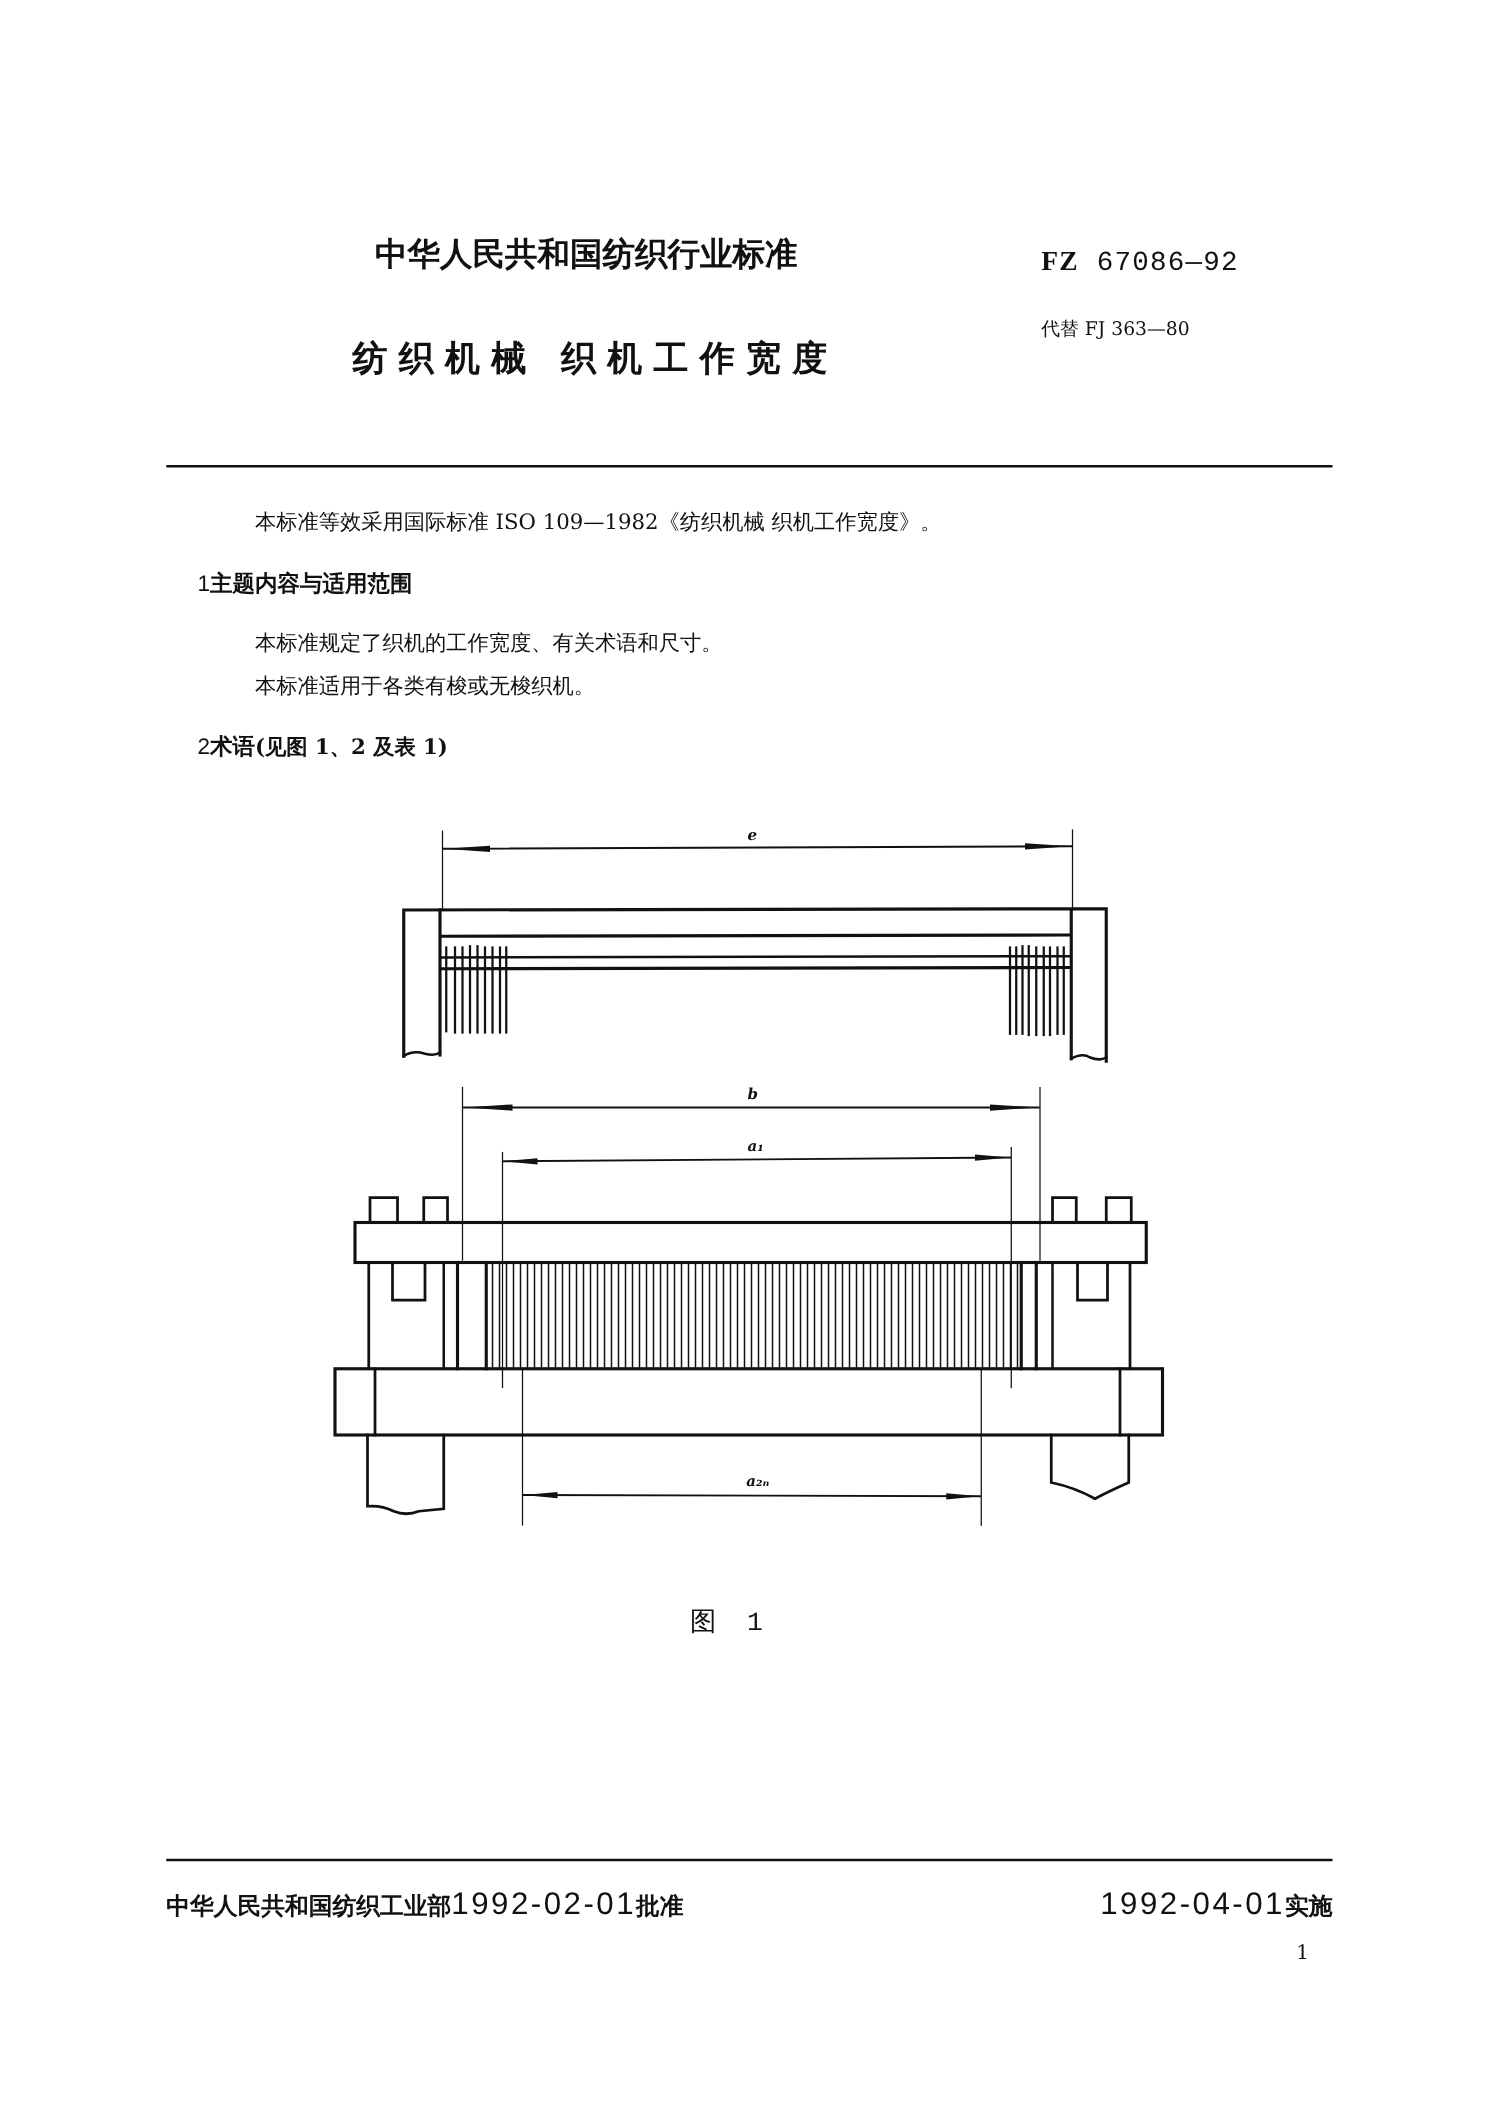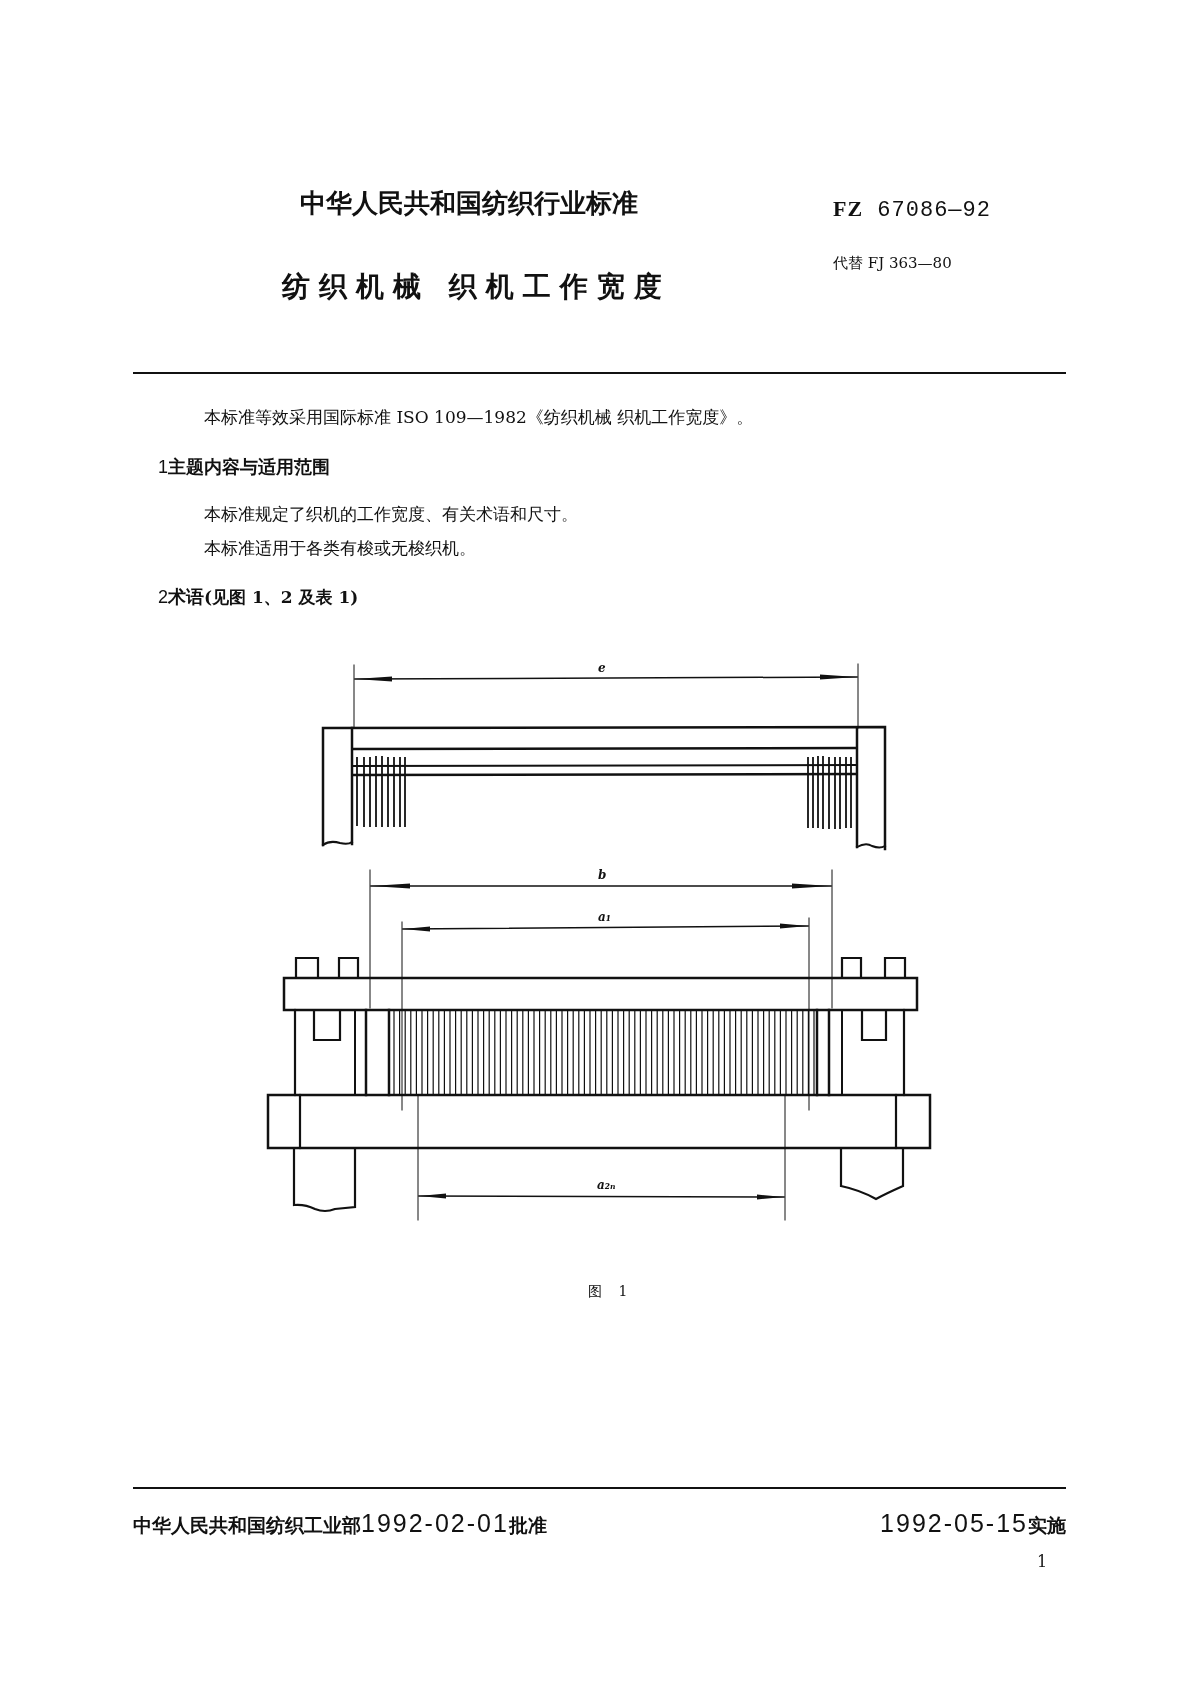--- a/index.html
+++ b/index.html
@@ -10,21 +10,21 @@
   .hdr-code { left: 833px; top: 196px; font-family: "Liberation Mono", monospace; font-size: 22px; letter-spacing: 1px; }
   .hdr-code b { font-family: "Liberation Serif", serif; font-weight: bold; }
   .hdr-title { left: 282px; top: 268px; font-family: "DejaVu Sans", sans-serif; font-weight: bold; font-size: 28px; letter-spacing: 9px; }
   .hdr-replace { left: 833px; top: 254px; font-size: 15px; }
   .rule { position: absolute; left: 133px; width: 933px; height: 2px; background: #111; }
   .p { font-size: 17px; margin-left: 24px; }
   .sec { font-size: 18px; }
   .sec .num { font-family: "Liberation Sans", sans-serif; display: inline-block; width: 32px; }
   .sec .t { font-family: "DejaVu Sans", sans-serif; font-weight: bold; }
   .sec .r { font-family: "DejaVu Serif", serif; font-weight: bold; font-size: 17px; }
-  .caption { left: 588px; top: 1283px; font-size: 14px; letter-spacing: 6px; }
+  .caption { left: 552px; top: 1283px; font-size: 21px; letter-spacing: 6px; font-family: Liberation Mono, monospace; }
   .foot-left { left: 133px; top: 1509px; font-family: "DejaVu Sans", sans-serif; font-weight: bold; font-size: 19px; }
   .foot-left .d, .foot-right .d { font-family: "Liberation Sans", sans-serif; font-weight: normal; letter-spacing: 2px; font-size: 25px; }
   .foot-right { right: 125px; top: 1509px; font-family: "DejaVu Sans", sans-serif; font-weight: bold; font-size: 19px; }
   .pagenum { left: 1037px; top: 1552px; font-size: 16px; }
   svg.fig { position: absolute; left: 0; top: 0; }
   .lbl { font-family: "DejaVu Serif", serif; font-style: italic; font-weight: bold; font-size: 12px; }
 </style>
 </head>
 <body>
 
@@ -228,15 +228,15 @@
   <text class="lbl" x="597" y="1189" fill="#111">a₂ₙ</text>
 </svg>
 
 <div class="abs caption">图 1</div>
 
 <div class="rule" style="top:1487px;"></div>
 <div class="abs foot-left">
   <span>中华人民共和国纺织工业部</span><span class="d">1992-02-01</span><span>批准</span>
 </div>
 <div class="abs foot-right">
-  <span class="d">1992-05-15</span><span>实施</span>
+  <span class="d">1992-04-01</span><span>实施</span>
 </div>
 <div class="abs pagenum">1</div>
 
 </body></html>

